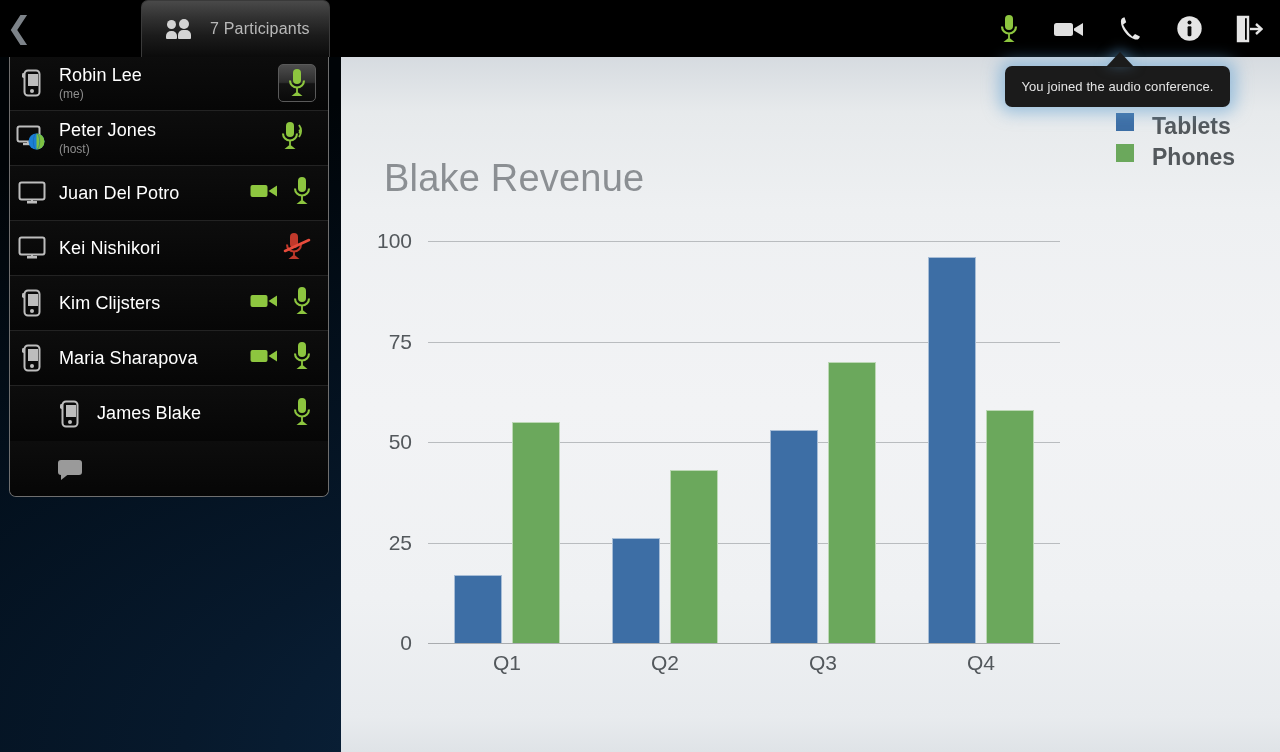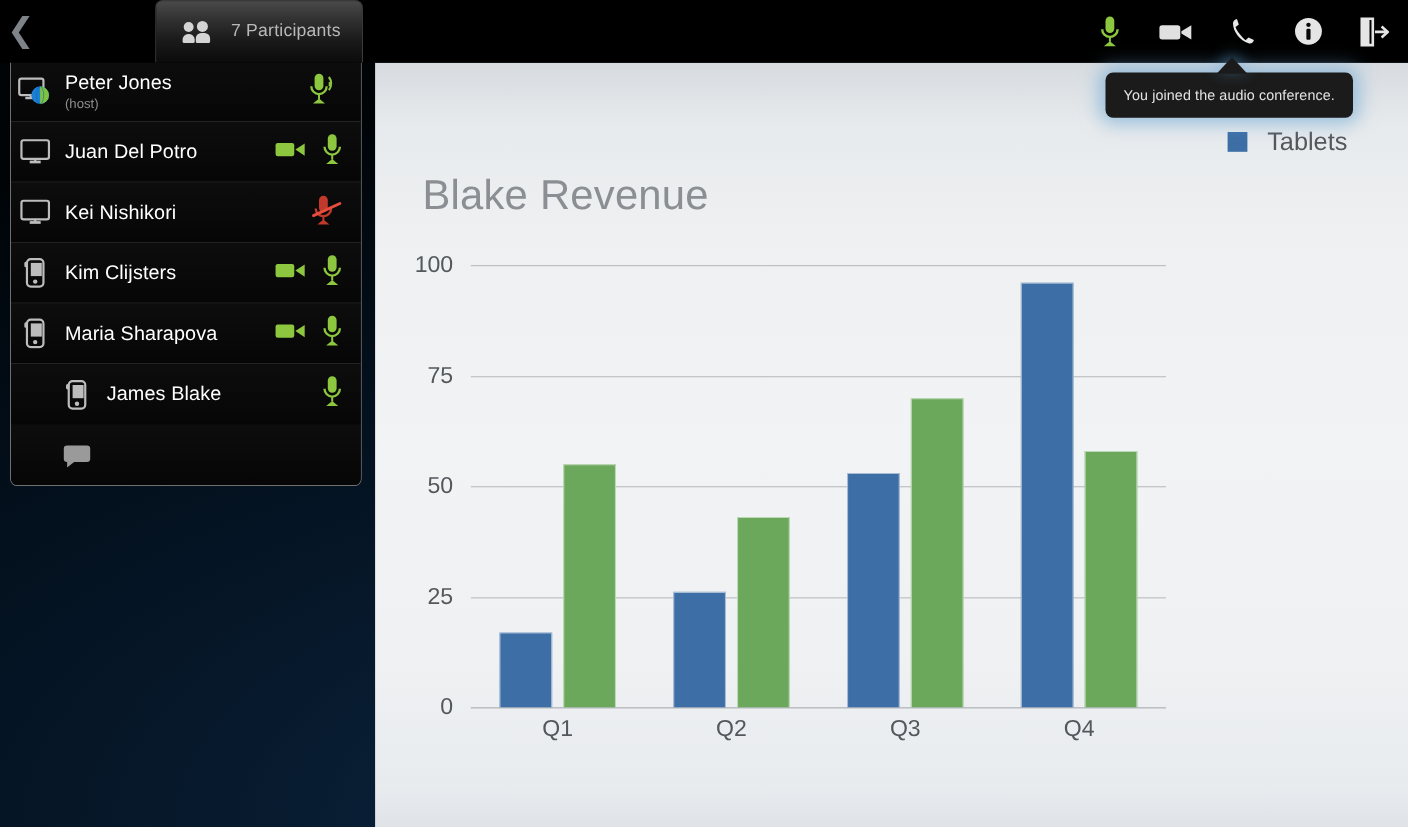--- a/index.html
+++ b/index.html
@@ -147,21 +147,21 @@
   .bar.phones  { background: #6ba85c; left: 58px; }
   .xlabel {
     position: absolute; top: 410px; width: 106px; text-align: center;
     color: #53585c; font-size: 21px;
   }
 
   
   #legend {
     position: absolute; left: 775px; top: 56px; width: 160px;
   }
-  .leg-row { display: flex; align-items: center; height: 31px; }
+  .leg-row { display: flex; height: 31px; font-weight: bold; }
   .leg-swatch { width: 18px; height: 18px; flex: none; }
   .leg-label { margin-left: 18px; color: #53585c; font-size: 23px; }
 
   
   #tooltip {
     position: absolute; left: 1005px; top: 66px; width: 225px; height: 41px;
     background: #1b1b1b;
     border-radius: 7px;
     box-shadow: 0 0 16px 6px rgba(96,160,210,.55);
     display: flex; align-items: center; justify-content: center;
@@ -277,25 +277,53 @@
           <div class="bar phones" title="Phones Q4: 58" style="height: 233.16px; background: rgb(107, 168, 92);"></div>
         </div>
         <div class="xlabel" style="left: 500px;">Q4</div>
       </div>
 
     <div id="legend">
         <div class="leg-row">
           <span class="leg-swatch" style="background: rgb(61, 110, 165);"></span>
           <span class="leg-label">Tablets</span>
         </div>
+        <div class="leg-row">
+          <span class="leg-swatch" style="background: rgb(107, 168, 92);"></span>
+          <span class="leg-label">Phones</span>
+        </div>
       </div>
   </div>
 
   <div id="panel">
     <div id="panel-rows">
+        <div class="prow">
+          <span class="dev-icon">
+            <svg width="20" height="28" viewBox="0 0 20 28">
+              <rect x="2.5" y="1.5" width="15" height="25" rx="3.5" fill="none" stroke="#bdbdbd" stroke-width="2"></rect>
+              <rect x="6" y="5" width="10" height="12" fill="#bdbdbd"></rect>
+              <circle cx="10" cy="22" r="2" fill="#bdbdbd"></circle>
+              <rect x="0" y="4" width="3" height="5" rx="1.4" fill="#bdbdbd"></rect>
+            </svg>
+          </span>
+          <span class="pnames">
+            <div class="pname">Robin Lee</div>
+            <div class="psub">(me)</div>
+          </span>
+          <span class="badges">
+            <span class="mic-chip">
+              <svg width="20" height="30" viewBox="0 0 20 30">
+                <rect x="6" y="1" width="8" height="15" rx="4" fill="#8dc63f"></rect>
+                <path d="M3 12.5a7 7 0 0 0 14 0" fill="none" stroke="#8dc63f" stroke-width="2.1"></path>
+                <rect x="9.1" y="19" width="1.8" height="5" fill="#8dc63f"></rect>
+                <path d="M4.5 28 L10 23.5 L15.5 28 Z" fill="#8dc63f"></path>
+              </svg>
+            </span>
+          </span>
+        </div>
         <div class="prow">
           <span class="dev-icon">
             <svg width="32" height="26" viewBox="0 0 32 26">
               <rect x="1.5" y="1.5" width="22" height="15" rx="2" fill="none" stroke="#bdbdbd" stroke-width="2"></rect>
               <rect x="7" y="18" width="10" height="2.2" fill="#bdbdbd"></rect>
               <rect x="11" y="16" width="2" height="3" fill="#bdbdbd"></rect>
               <circle cx="20.5" cy="16.5" r="8" fill="#1b7fd4"></circle>
               <path d="M20.5 8.5 a8 8 0 0 1 0 16 z" fill="#7dc242"></path>
               <ellipse cx="20.5" cy="16.5" rx="3.2" ry="8" fill="none" stroke="#155fa0" stroke-width="0.9" opacity="0.55"></ellipse>
             </svg>

